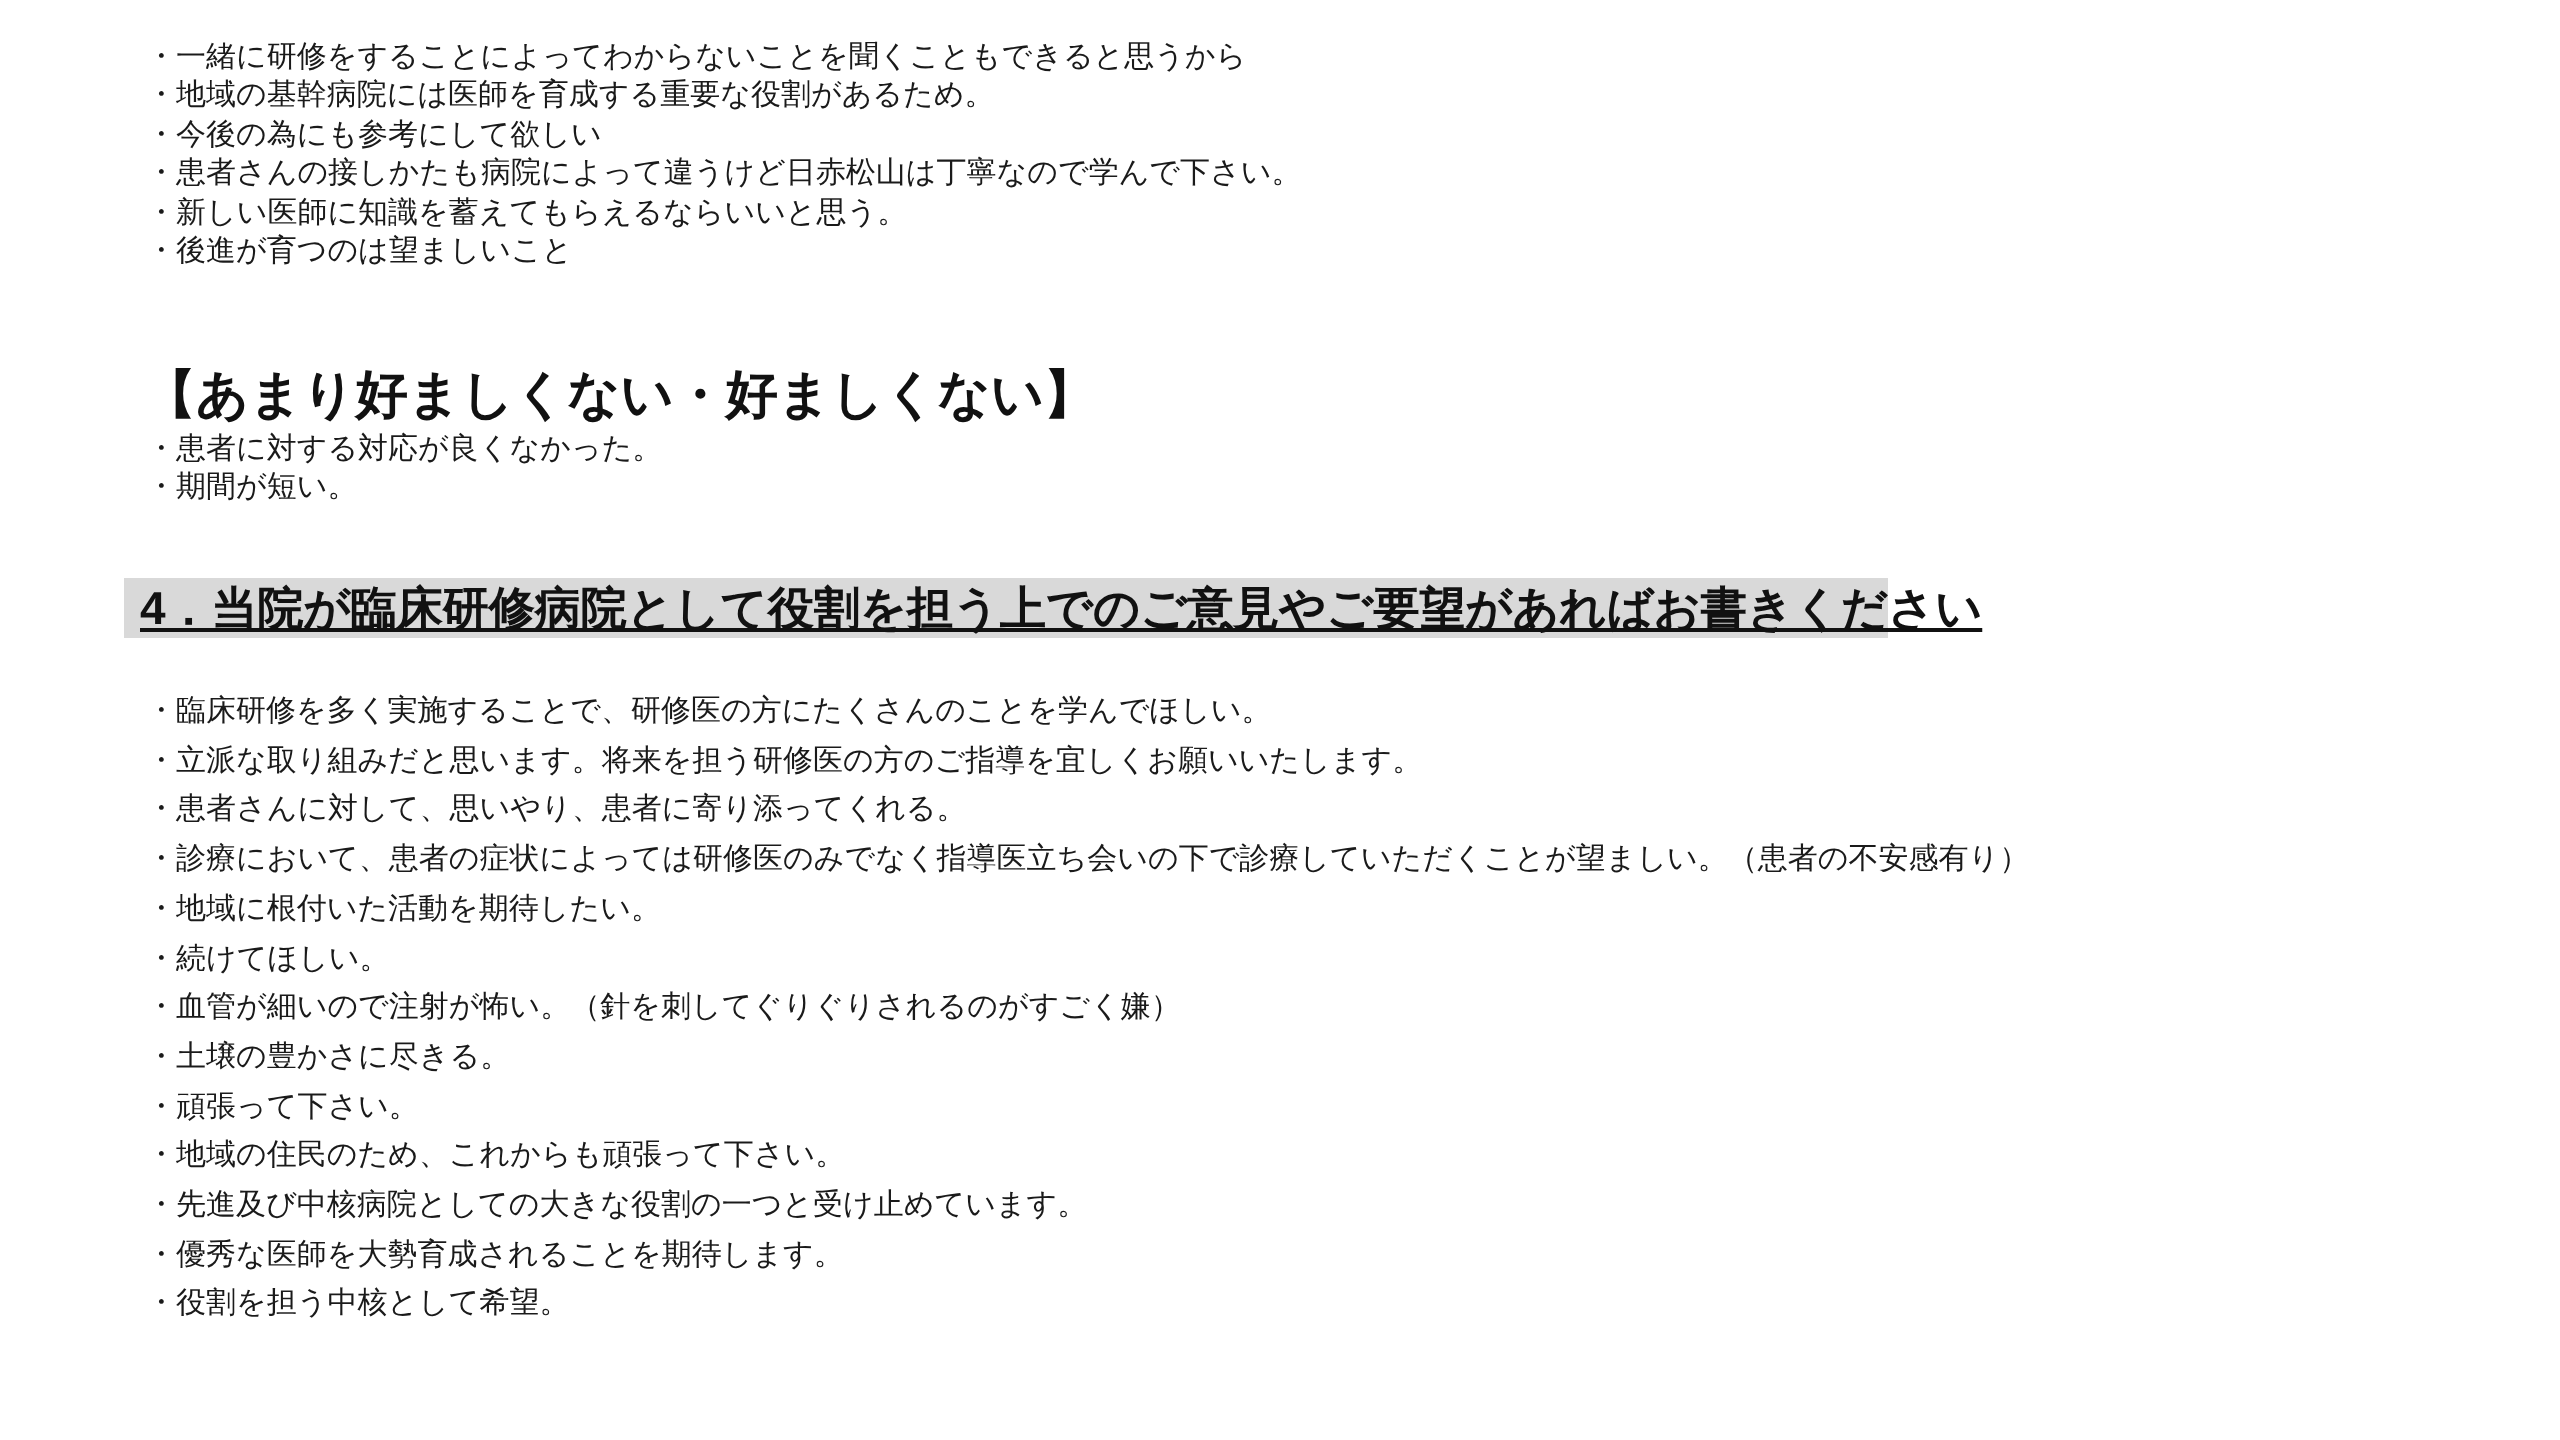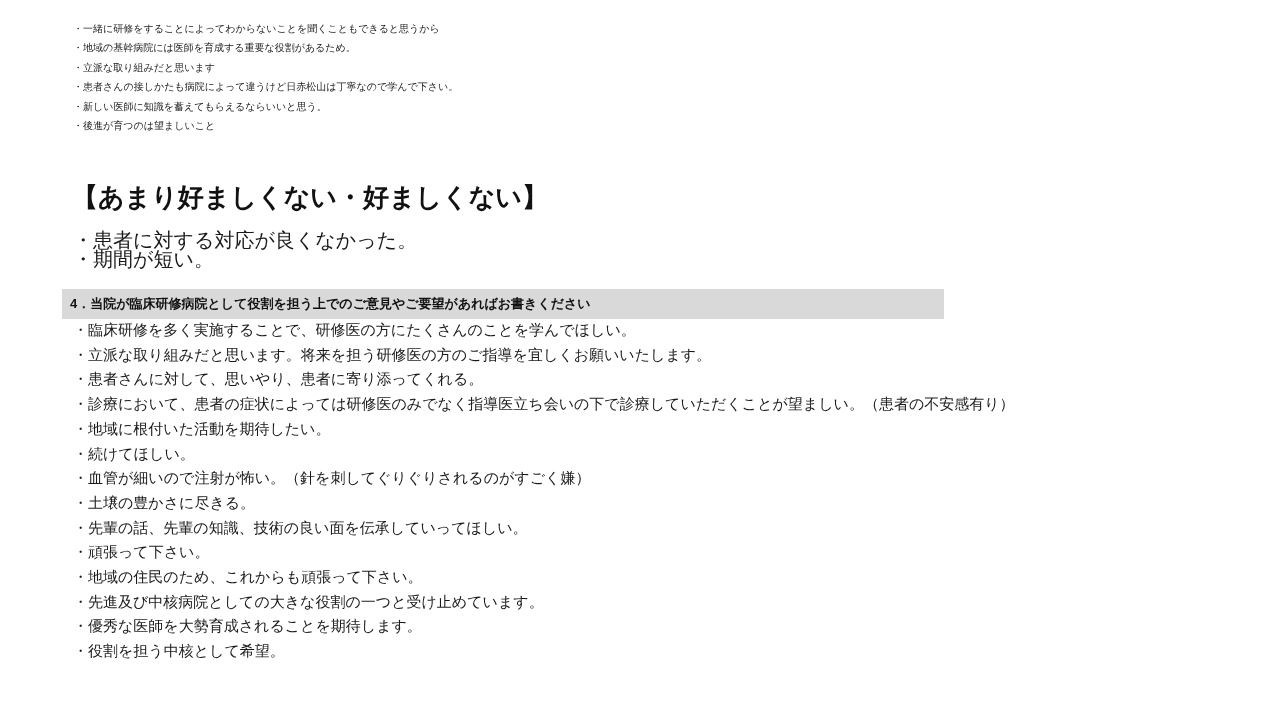--- a/index.html
+++ b/index.html
@@ -13,57 +13,58 @@
     position: relative;
     width: 1280px; height: 720px;
     background: #ffffff;
     color: #1a1a1a;
   }
   .bullet-list {
     position: absolute;
     left: 73px;
     color: #1a1a1a;
   }
-  .list-a { top: 19px;  font-size: 10px; line-height: 19.4px; }
-  .list-b { top: 231px; font-size: 20px; line-height: 19.4px; }
-  .list-c { top: 318px; font-size: 15px; line-height: 24.7px; }
+  .list-a { top: 19px;  font-size: 15px; line-height: 19.4px; }
+  .list-b { top: 215px; font-size: 15px; line-height: 19.4px; }
+  .list-c { top: 344px; font-size: 15px; line-height: 24.7px; }
   .line { white-space: nowrap; }
   .sub-heading {
     position: absolute;
     left: 72px; top: 180px;
     font-size: 26px;
     font-weight: bold;
     color: #111111;
     white-space: nowrap;
   }
   .section-heading-bar {
     position: absolute;
     left: 62px; top: 289px;
     width: 882px; height: 30px;
     background: #d9d9d9;
     display: flex;
     align-items: center;
     padding-left: 8px;
   }
   .section-heading-text {
-    font-size: 13px;
+    font-size: 23px;
     font-weight: bold;
     color: #111111;
     white-space: nowrap;
+    text-decoration: underline;
   }
 </style>
 </head>
 <body>
 
 <div class="page">
 
   <div class="bullet-list list-a">
     <div class="line">・一緒に研修をすることによってわからないことを聞くこともできると思うから</div>
     <div class="line">・地域の基幹病院には医師を育成する重要な役割があるため。</div>
-    <div class="line">・立派な取り組みだと思います</div>
+    <div class="line">・今後の為にも参考にして欲しい</div>
     <div class="line">・患者さんの接しかたも病院によって違うけど日赤松山は丁寧なので学んで下さい。</div>
     <div class="line">・新しい医師に知識を蓄えてもらえるならいいと思う。</div>
     <div class="line">・後進が育つのは望ましいこと</div>
   </div>
 
   <div class="sub-heading">【あまり好ましくない・好ましくない】</div>
 
   <div class="bullet-list list-b">
     <div class="line">・患者に対する対応が良くなかった。</div>
     <div class="line">・期間が短い。</div>
@@ -75,21 +76,20 @@
 
   <div class="bullet-list list-c">
     <div class="line">・臨床研修を多く実施することで、研修医の方にたくさんのことを学んでほしい。</div>
     <div class="line">・立派な取り組みだと思います。将来を担う研修医の方のご指導を宜しくお願いいたします。</div>
     <div class="line">・患者さんに対して、思いやり、患者に寄り添ってくれる。</div>
     <div class="line">・診療において、患者の症状によっては研修医のみでなく指導医立ち会いの下で診療していただくことが望ましい。（患者の不安感有り）</div>
     <div class="line">・地域に根付いた活動を期待したい。</div>
     <div class="line">・続けてほしい。</div>
     <div class="line">・血管が細いので注射が怖い。（針を刺してぐりぐりされるのがすごく嫌）</div>
     <div class="line">・土壌の豊かさに尽きる。</div>
-    <div class="line">・先輩の話、先輩の知識、技術の良い面を伝承していってほしい。</div>
     <div class="line">・頑張って下さい。</div>
     <div class="line">・地域の住民のため、これからも頑張って下さい。</div>
     <div class="line">・先進及び中核病院としての大きな役割の一つと受け止めています。</div>
     <div class="line">・優秀な医師を大勢育成されることを期待します。</div>
     <div class="line">・役割を担う中核として希望。</div>
   </div>
 
 </div>
 
 </body></html>

